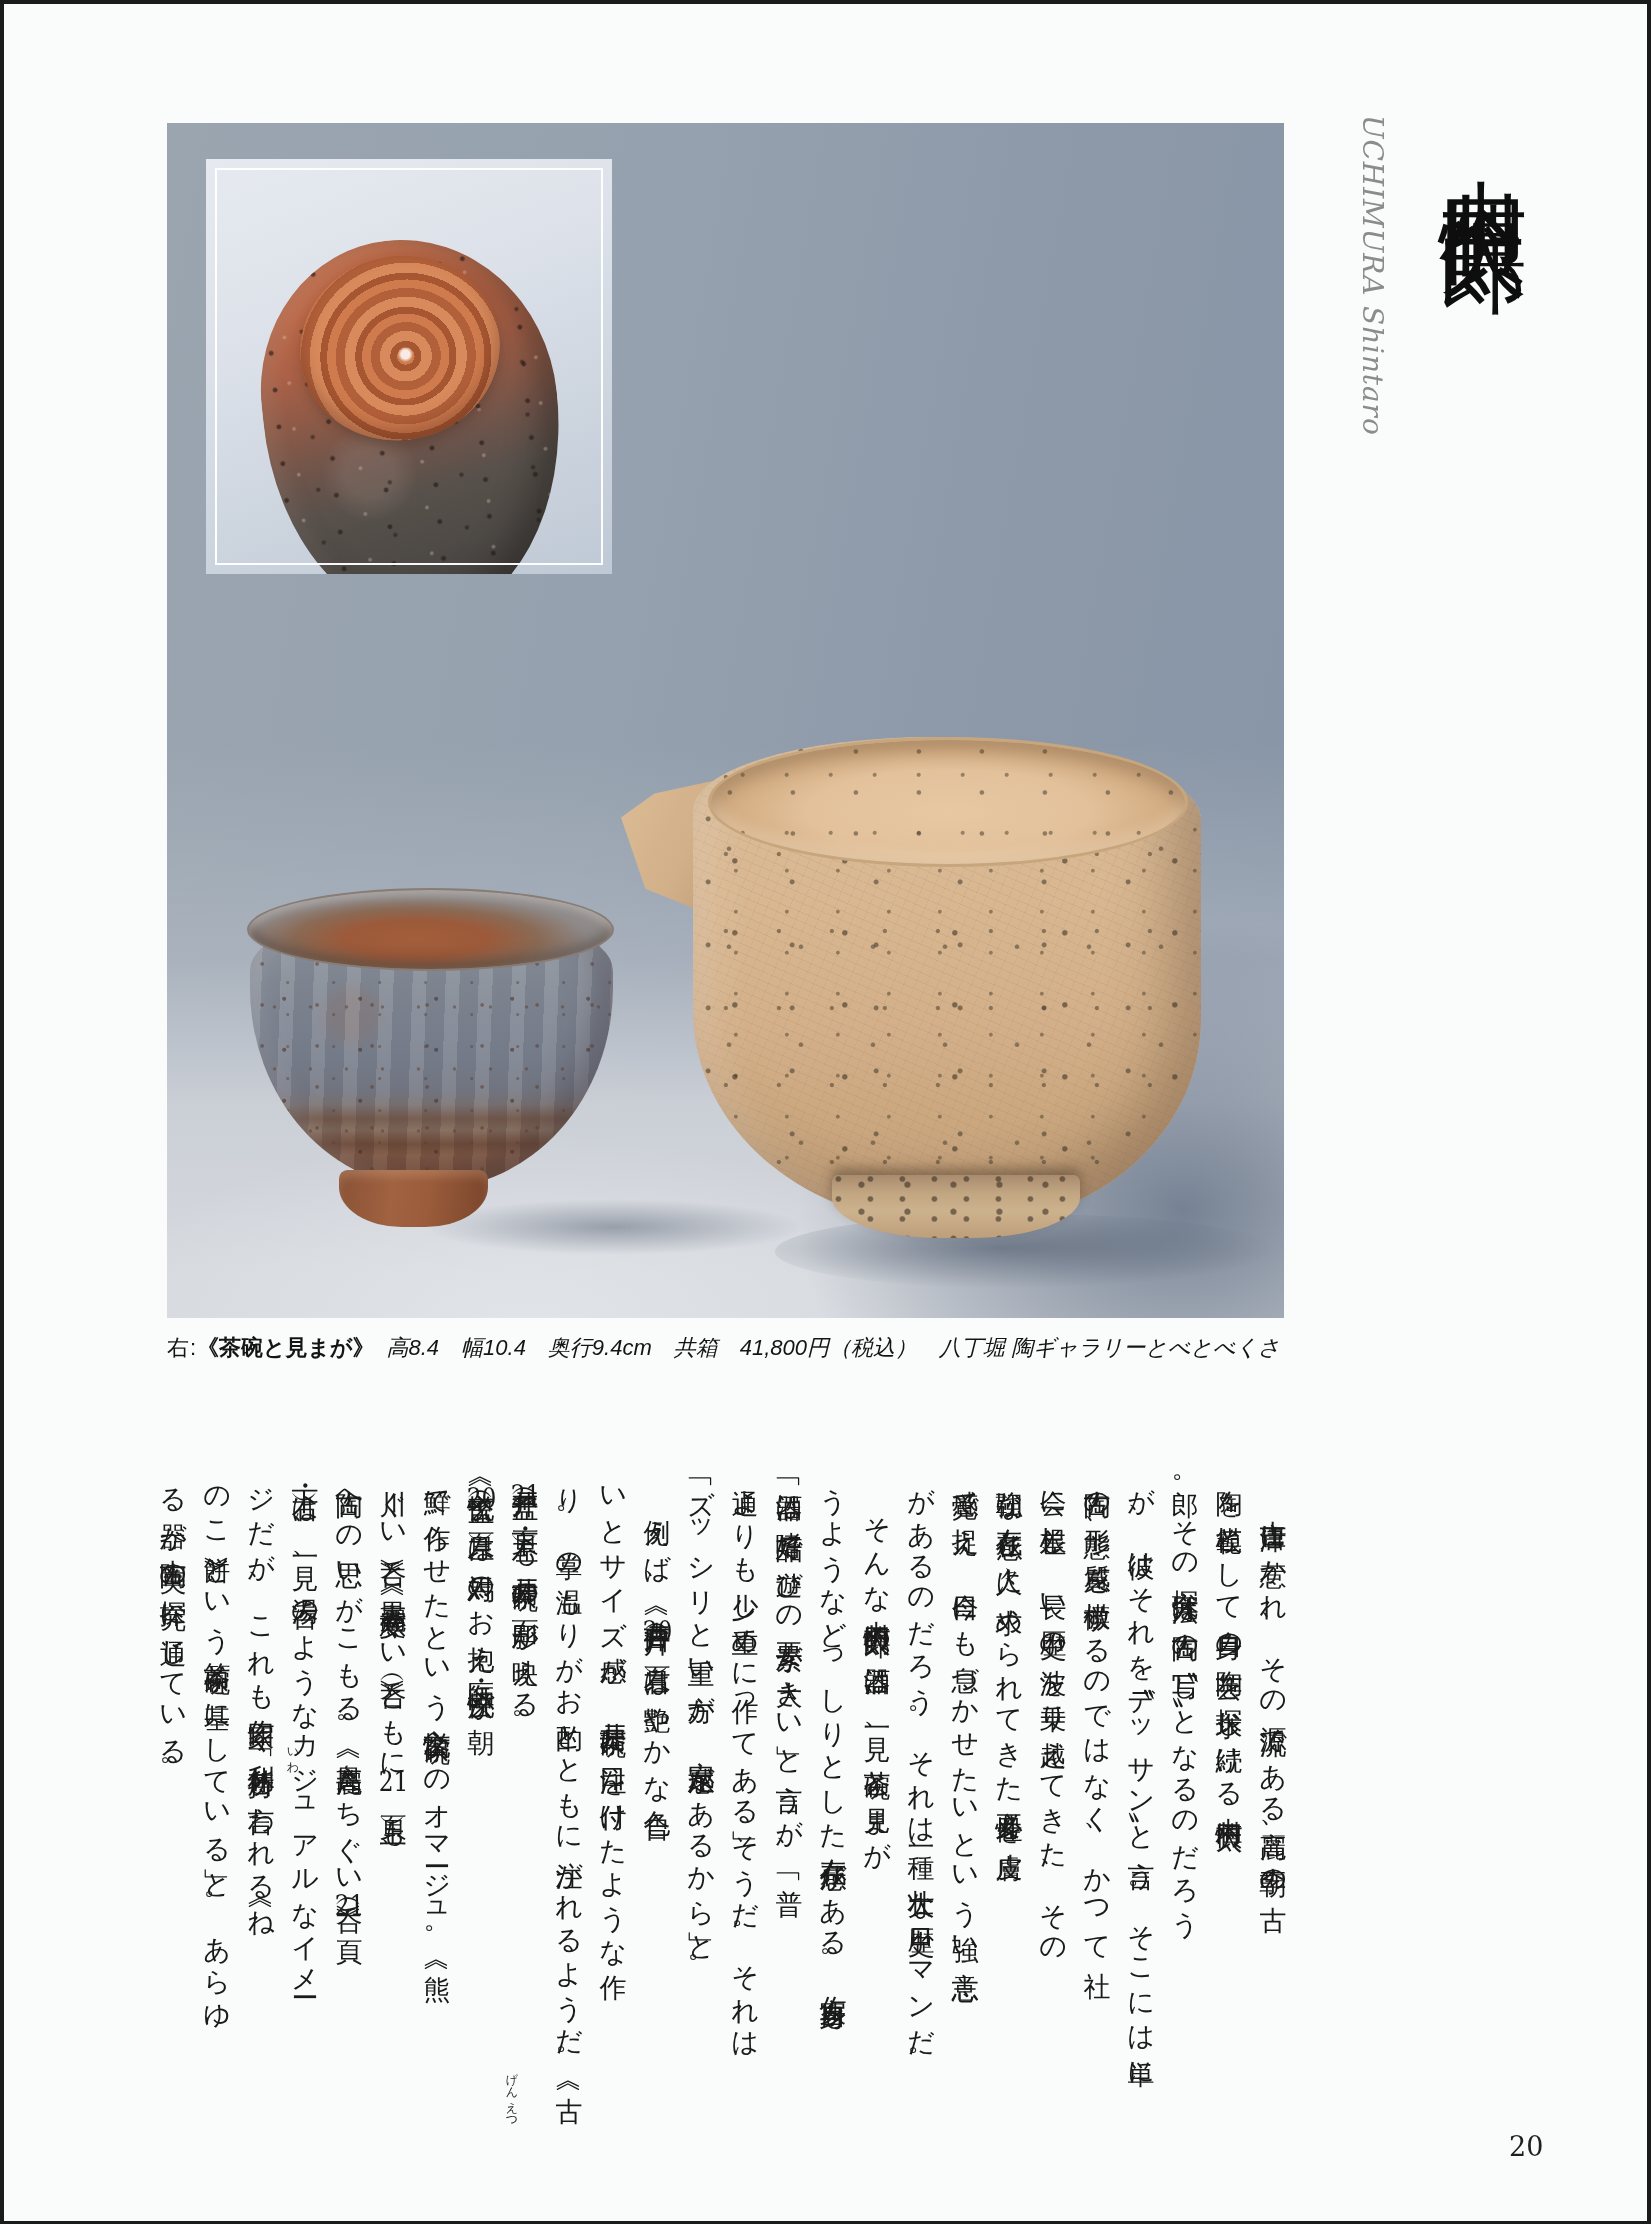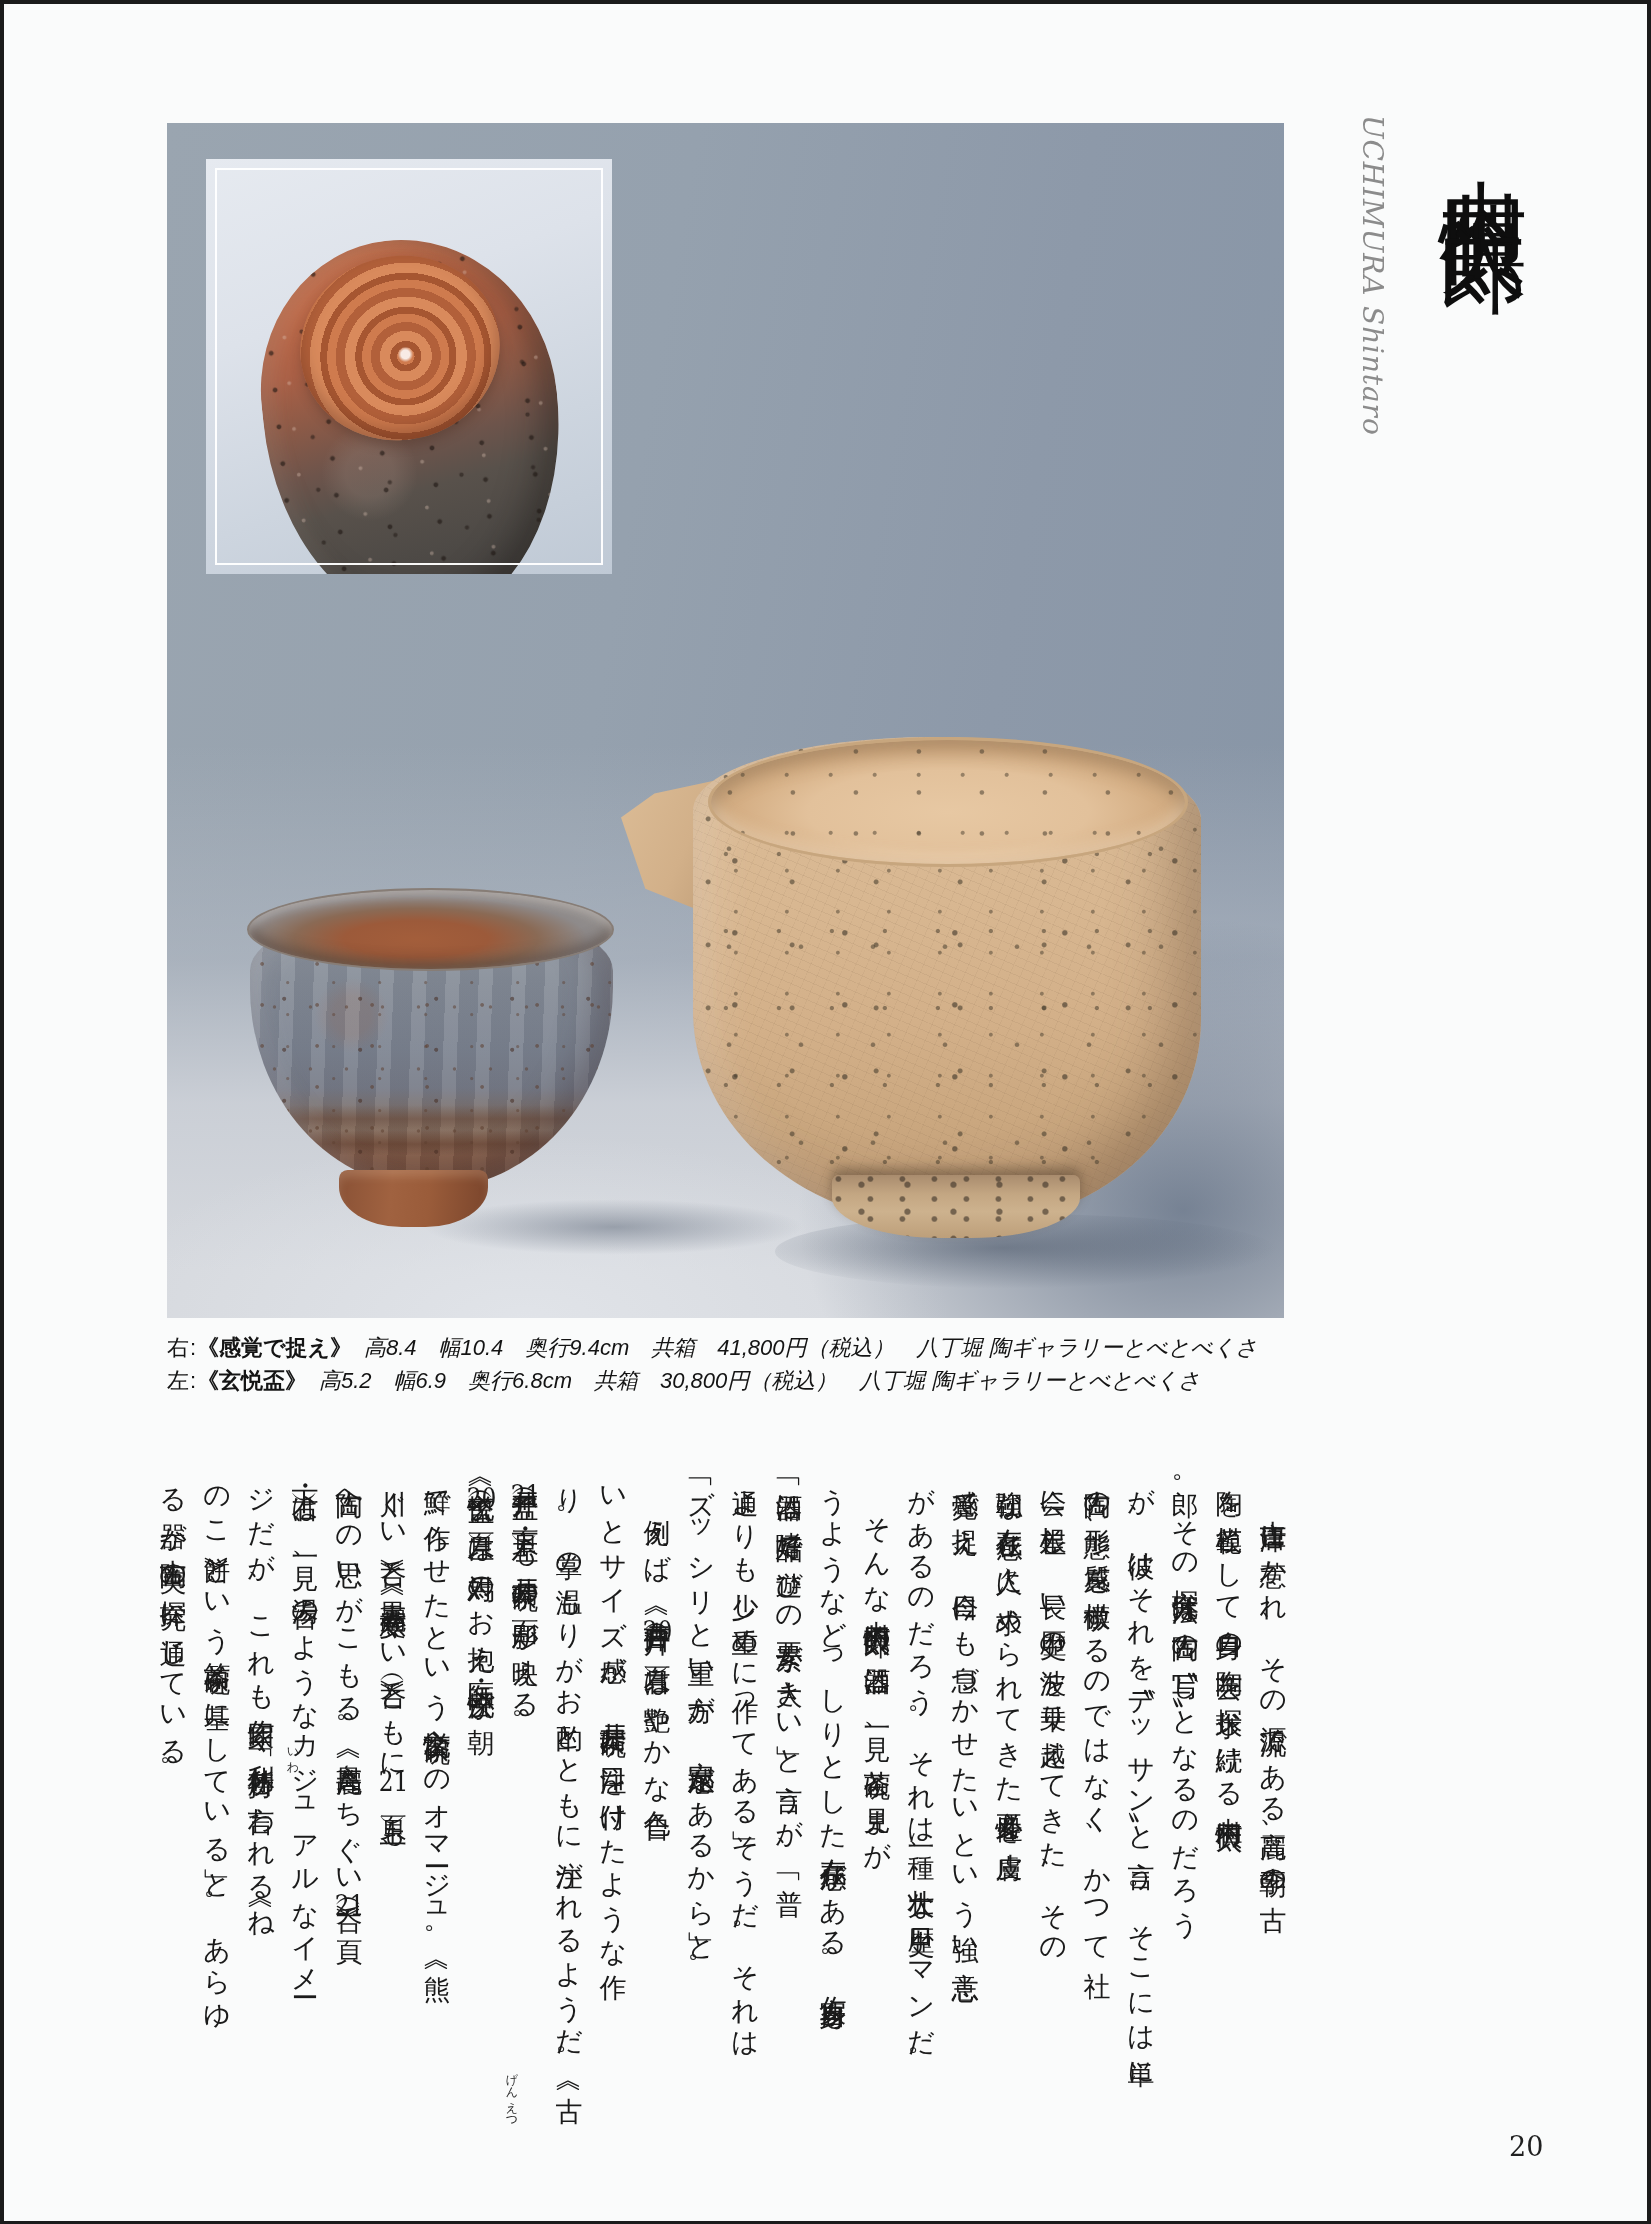--- a/index.html
+++ b/index.html
@@ -184,24 +184,21 @@
     <div class="inset-bowl"></div>
     <div class="inset-spiral"></div>
     <div class="inset-keyline"></div>
   </div>
 
   <div class="title-kanji">内村慎太郎</div>
   <div class="title-romaji">UCHIMURA Shintaro</div>
 
   <div class="caption">
     <div class="cap-line">
-      <span class="cap-side">右:</span><span class="cap-title">《感覚で捉え》</span><span class="cap-details">高8.4　幅10.4　奥行9.4cm　共箱　41,800円（税込）　八丁堀 陶ギャラリーとべとべくさ</span>
-    </div>
-    <div class="cap-line">
-      <span class="cap-side">左:</span><span class="cap-title">《玄悦盃》</span><span class="cap-details">高5.2　幅6.9　奥行6.8cm　共箱　30,800円（税込）　八丁堀 陶ギャラリーとべとべくさ</span>
+      <span class="cap-side">右:</span><span class="cap-title">《茶碗と見まが》</span><span class="cap-details">高8.4　幅10.4　奥行9.4cm　共箱　41,800円（税込）　八丁堀 陶ギャラリーとべとべくさ</span>
     </div>
   </div>
 
   <div class="body-text">
       <div class="tcol">　古唐津に惹かれ、その源流である高麗、李朝の古</div>
       <div class="tcol">陶を模範として自身の陶芸を探求し続ける内村慎太</div>
       <div class="tcol">郎。その探究方法は古陶の〝写し〟となるのだろう</div>
       <div class="tcol">が、彼はそれを〝デッサン〟と言う。そこには単に</div>
       <div class="tcol">古陶の形態、質感を模倣するのではなく、かつて社</div>
       <div class="tcol">会に根差し、長い歴史の波を乗り越えてきた、その</div>

